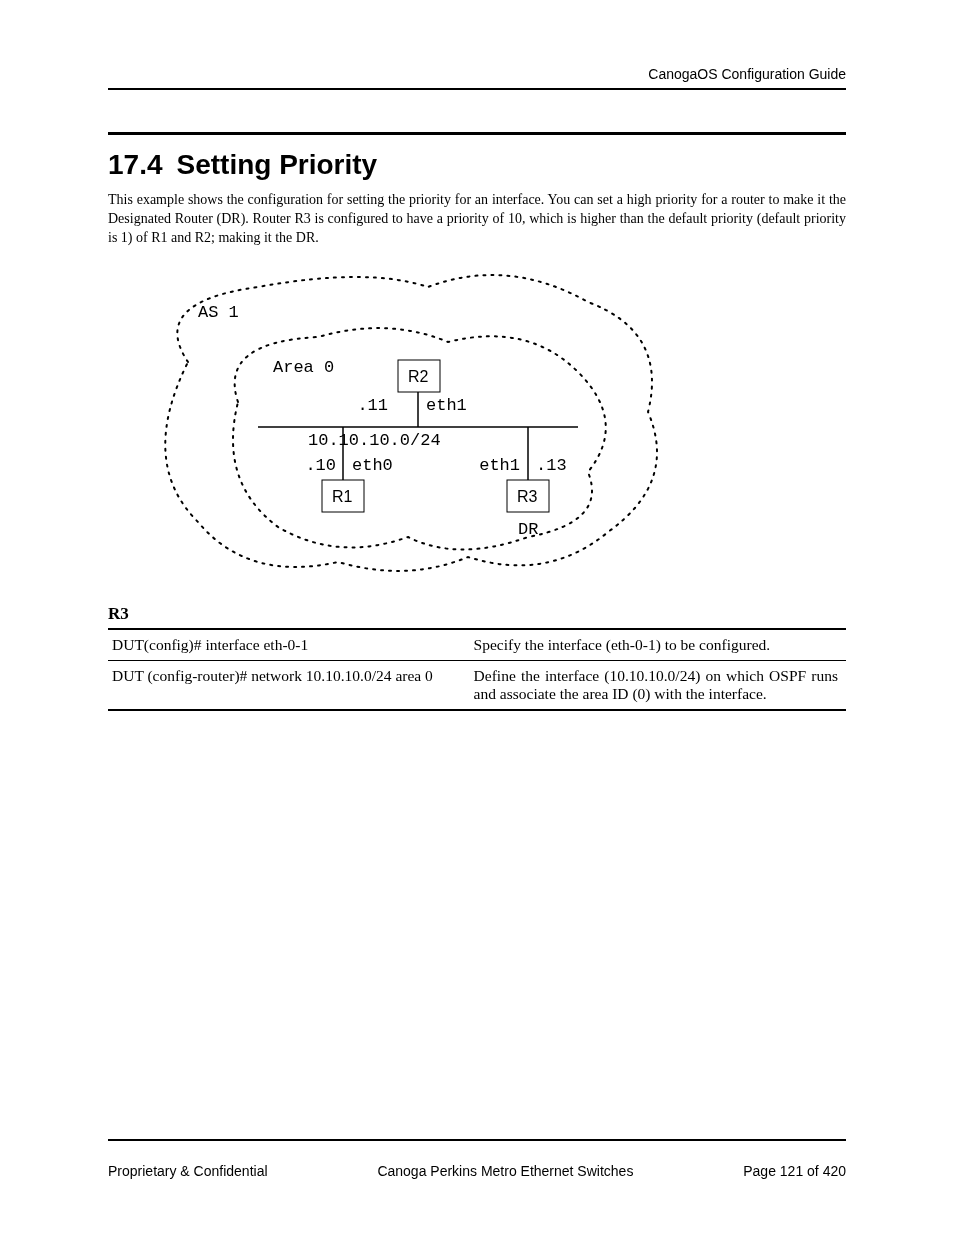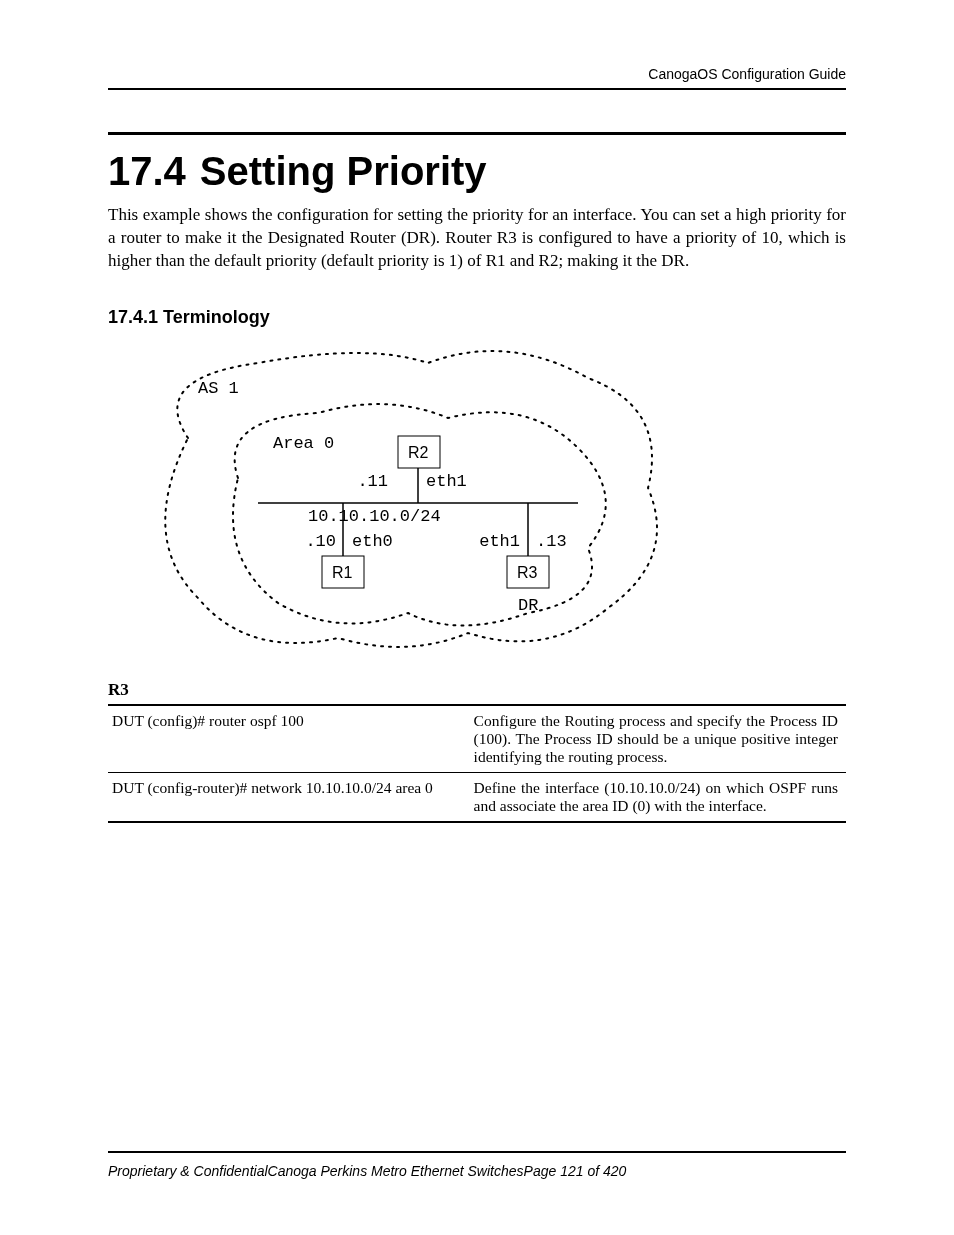--- a/index.html
+++ b/index.html
@@ -22,26 +22,26 @@
     padding-bottom: 6px;
     border-bottom: 2px solid #000;
   }
   .section-rule {
     border-top: 3px solid #000;
     margin-top: 42px;
   }
   h1.section-title {
     font-family: Arial, Helvetica, sans-serif;
     font-weight: bold;
-    font-size: 40px;
+    font-size: 28px;
     margin: 14px 0 10px 0;
   }
   h1.section-title .num { margin-right: 14px; }
   p.body {
-    font-size: 17px;
+    font-size: 14px;
     line-height: 1.35;
     text-align: justify;
     margin: 0 0 14px 0;
   }
   h2.subhead {
     font-family: Arial, Helvetica, sans-serif;
     font-weight: bold;
     font-size: 18px;
     margin: 34px 0 10px 0;
   }
@@ -68,25 +68,25 @@
     vertical-align: top;
   }
   .cfg-table tr:first-child td { border-top: 2px solid #000; }
   .cfg-table { border-bottom: 2px solid #000; }
   .cfg-table td.cmd { width: 49%; }
   .cfg-table td.desc { width: 51%; text-align: justify; }
   .footer {
     position: absolute;
     left: 108px; right: 108px; bottom: 56px;
     border-top: 2px solid #000;
-    padding-top: 10px;
+    padding-top: 22px;
     font-family: Arial, Helvetica, sans-serif;
     font-size: 14px;
     display: flex;
-    font-style: italic;
+    justify-content: space-between;
   }
   
   .svgt { font-family: "Courier New", monospace; font-size: 17px; }
   .svga { font-family: Arial, Helvetica, sans-serif; font-size: 16px; }
 </style>
 </head>
 <body>
 
 <div class="page">
 
@@ -95,24 +95,20 @@
   </div>
 
   <div class="section-rule"></div>
 
   <h1 class="section-title">
     <span class="num">17.4</span><span>Setting Priority</span>
   </h1>
 
   <p class="body">This example shows the configuration for setting the priority for an interface. You can set a high priority for a router to make it the Designated Router (DR). Router R3 is configured to have a priority of 10, which is higher than the default priority (default priority is 1) of R1 and R2; making it the DR.</p>
 
-  <h2 class="subhead">
-    <span>17.4.1</span>
-    <span>Terminology</span>
-  </h2>
 
   <div class="diagram-wrap">
     <div class="diagram">
       <svg width="580" height="330" viewBox="0 0 580 330">
 
         <path d="M80,100 Q40,40 150,25 Q260,5 320,25 Q400,-5 480,40 Q560,70 540,150
                  Q570,220 500,270 Q440,320 360,295 Q300,320 230,300 Q140,320 90,260
                  Q30,200 80,100 Z" fill="none" stroke="#000" stroke-width="2" stroke-dasharray="2 6" stroke-linecap="round"></path>
 
         <path d="M130,140 Q110,80 210,75 Q280,55 340,80 Q420,60 470,110 Q520,160 480,210
@@ -144,23 +140,23 @@
         <text x="410" y="272" class="svgt">DR</text>
       </svg>
     </div>
   </div>
 
 
   <h3 class="device">R3</h3>
 
   <table class="cfg-table">
     <tbody>
-    <tr>
-      <td class="cmd">DUT (config)# router ospf 100</td>
-      <td class="desc">Configure the Routing process and specify the Process ID (100). The Process ID should be a unique positive integer identifying the routing process.</td>
+        <tr>
+      <td class="cmd">DUT(config)# interface eth-0-1</td>
+      <td class="desc">Specify the interface (eth-0-1) to be configured.</td>
     </tr>
     <tr>
       <td class="cmd">DUT (config-router)# network 10.10.10.0/24 area 0</td>
       <td class="desc">Define the interface (10.10.10.0/24) on which OSPF runs and associate the area ID (0) with the interface.</td>
     </tr>
   </tbody>
     </table>
 
   <div class="footer">
     <span>Proprietary &amp; Confidential</span>

